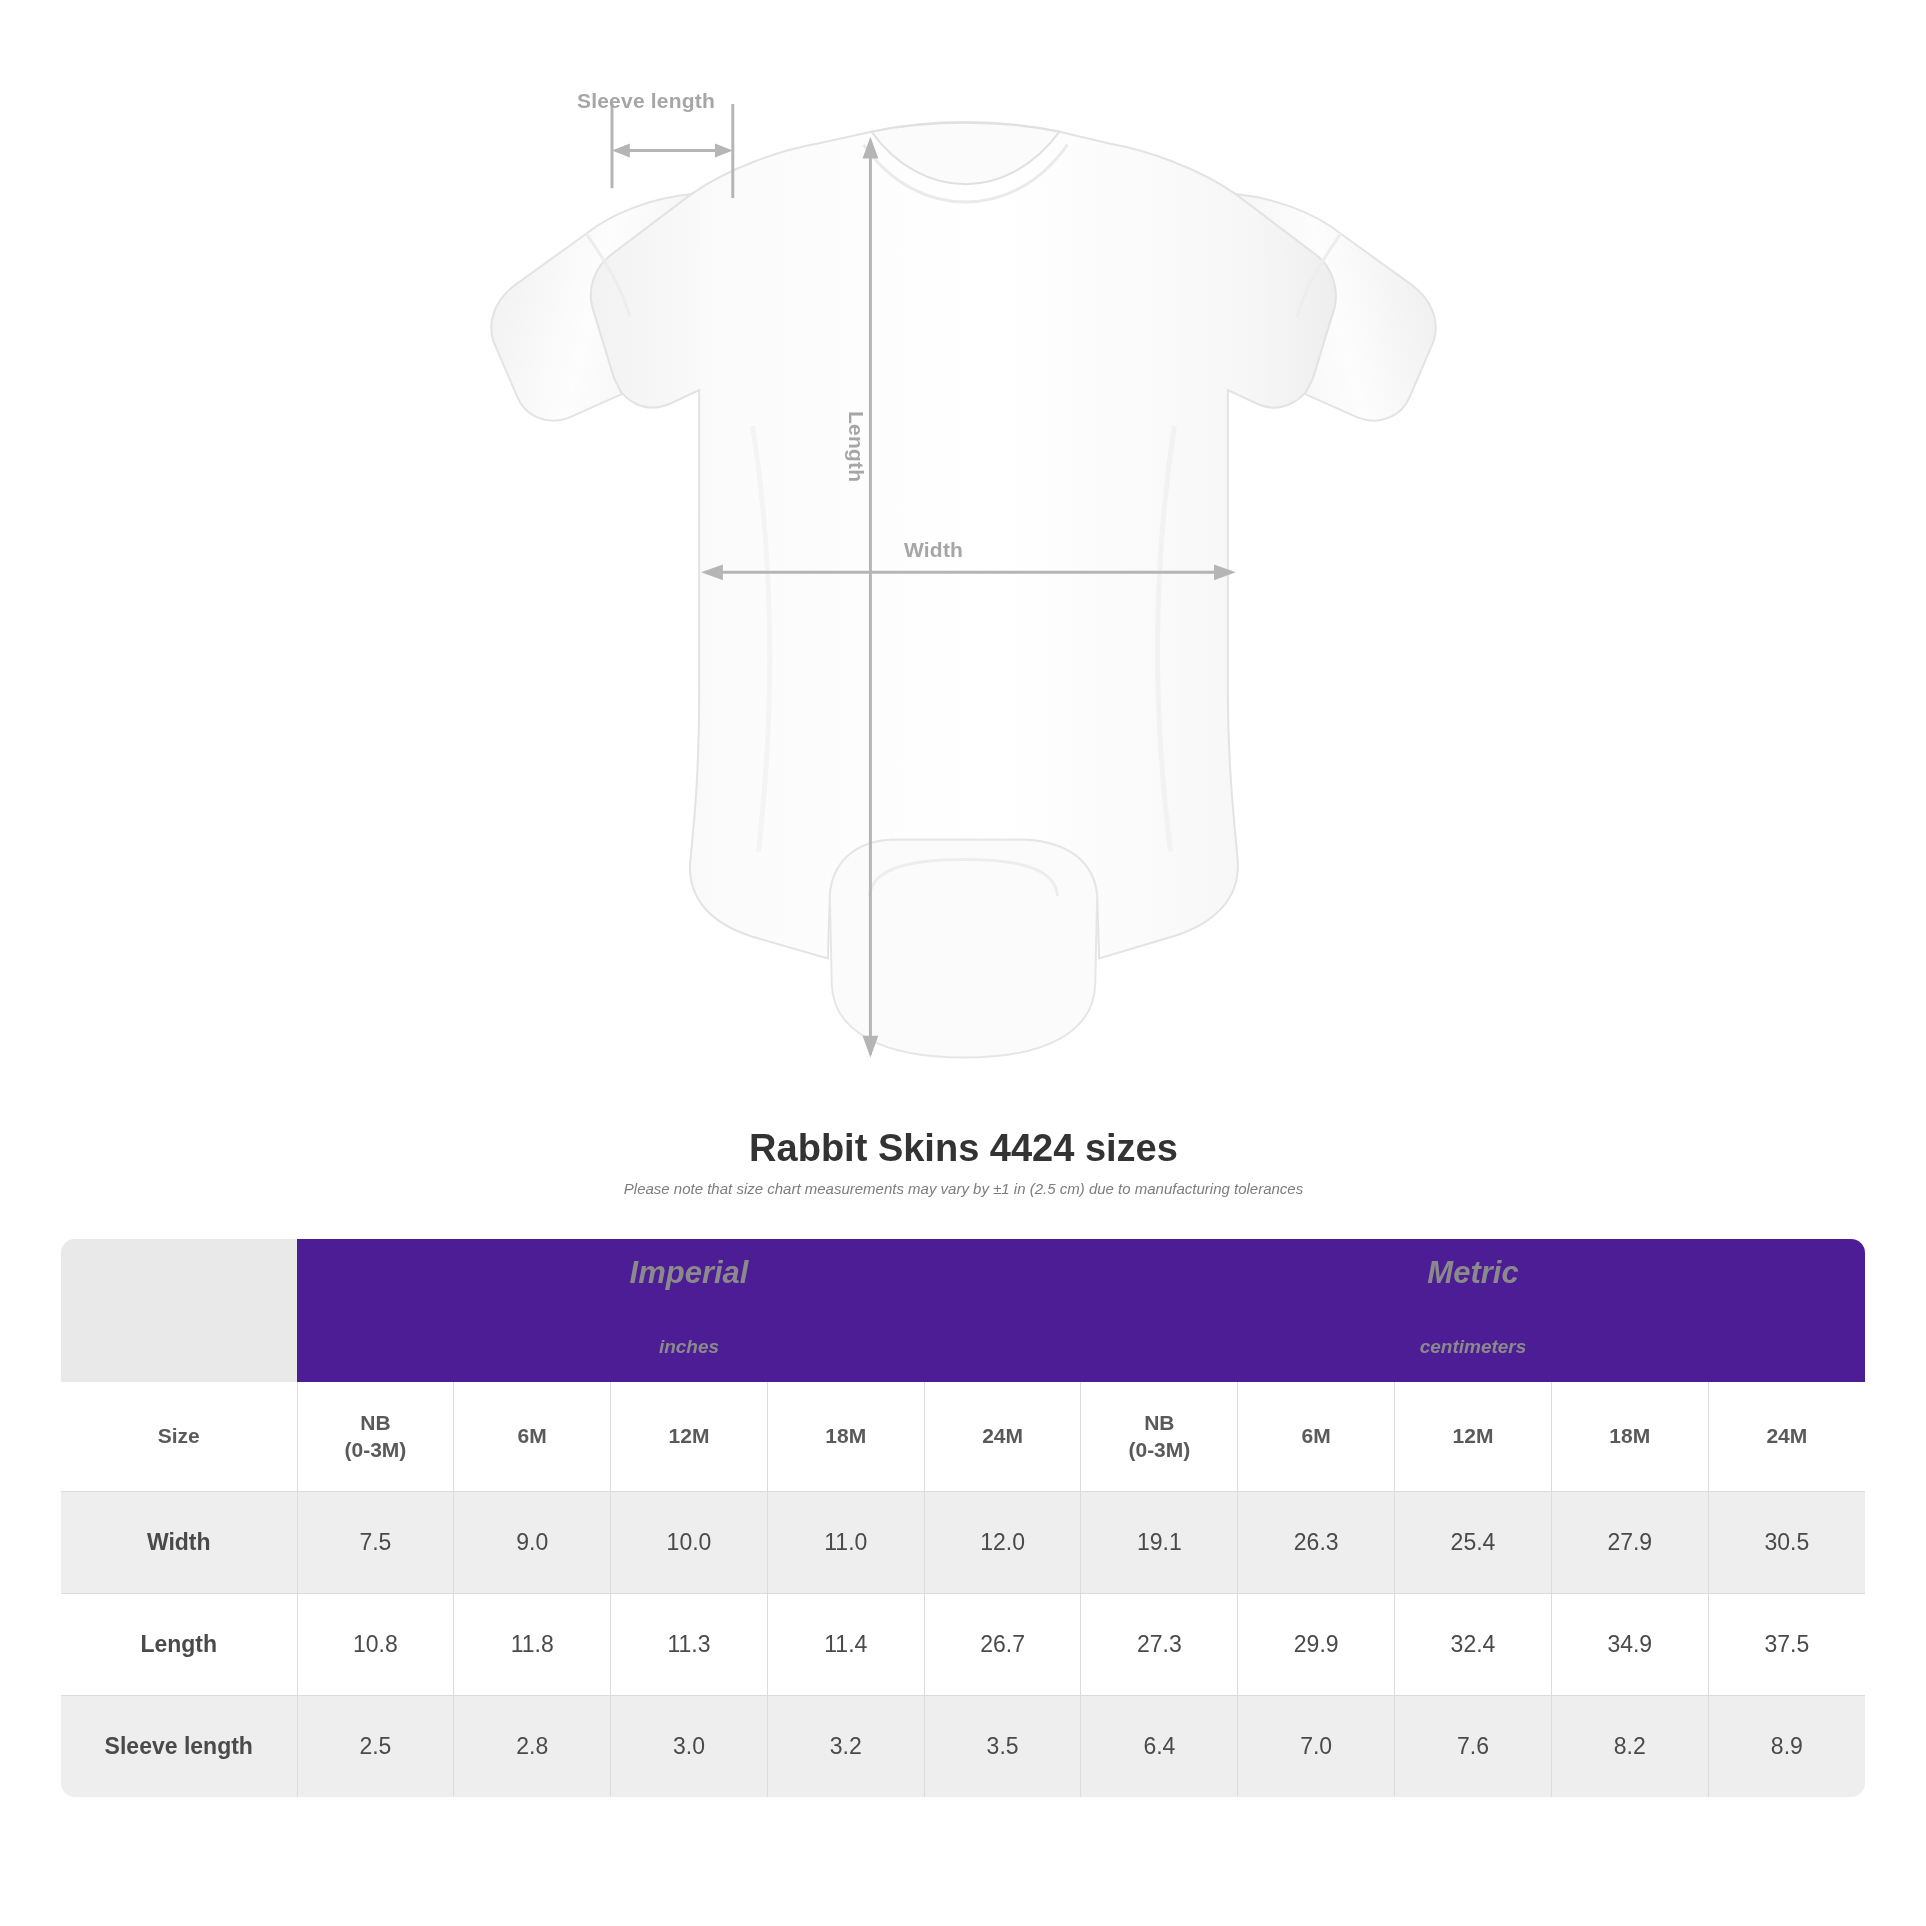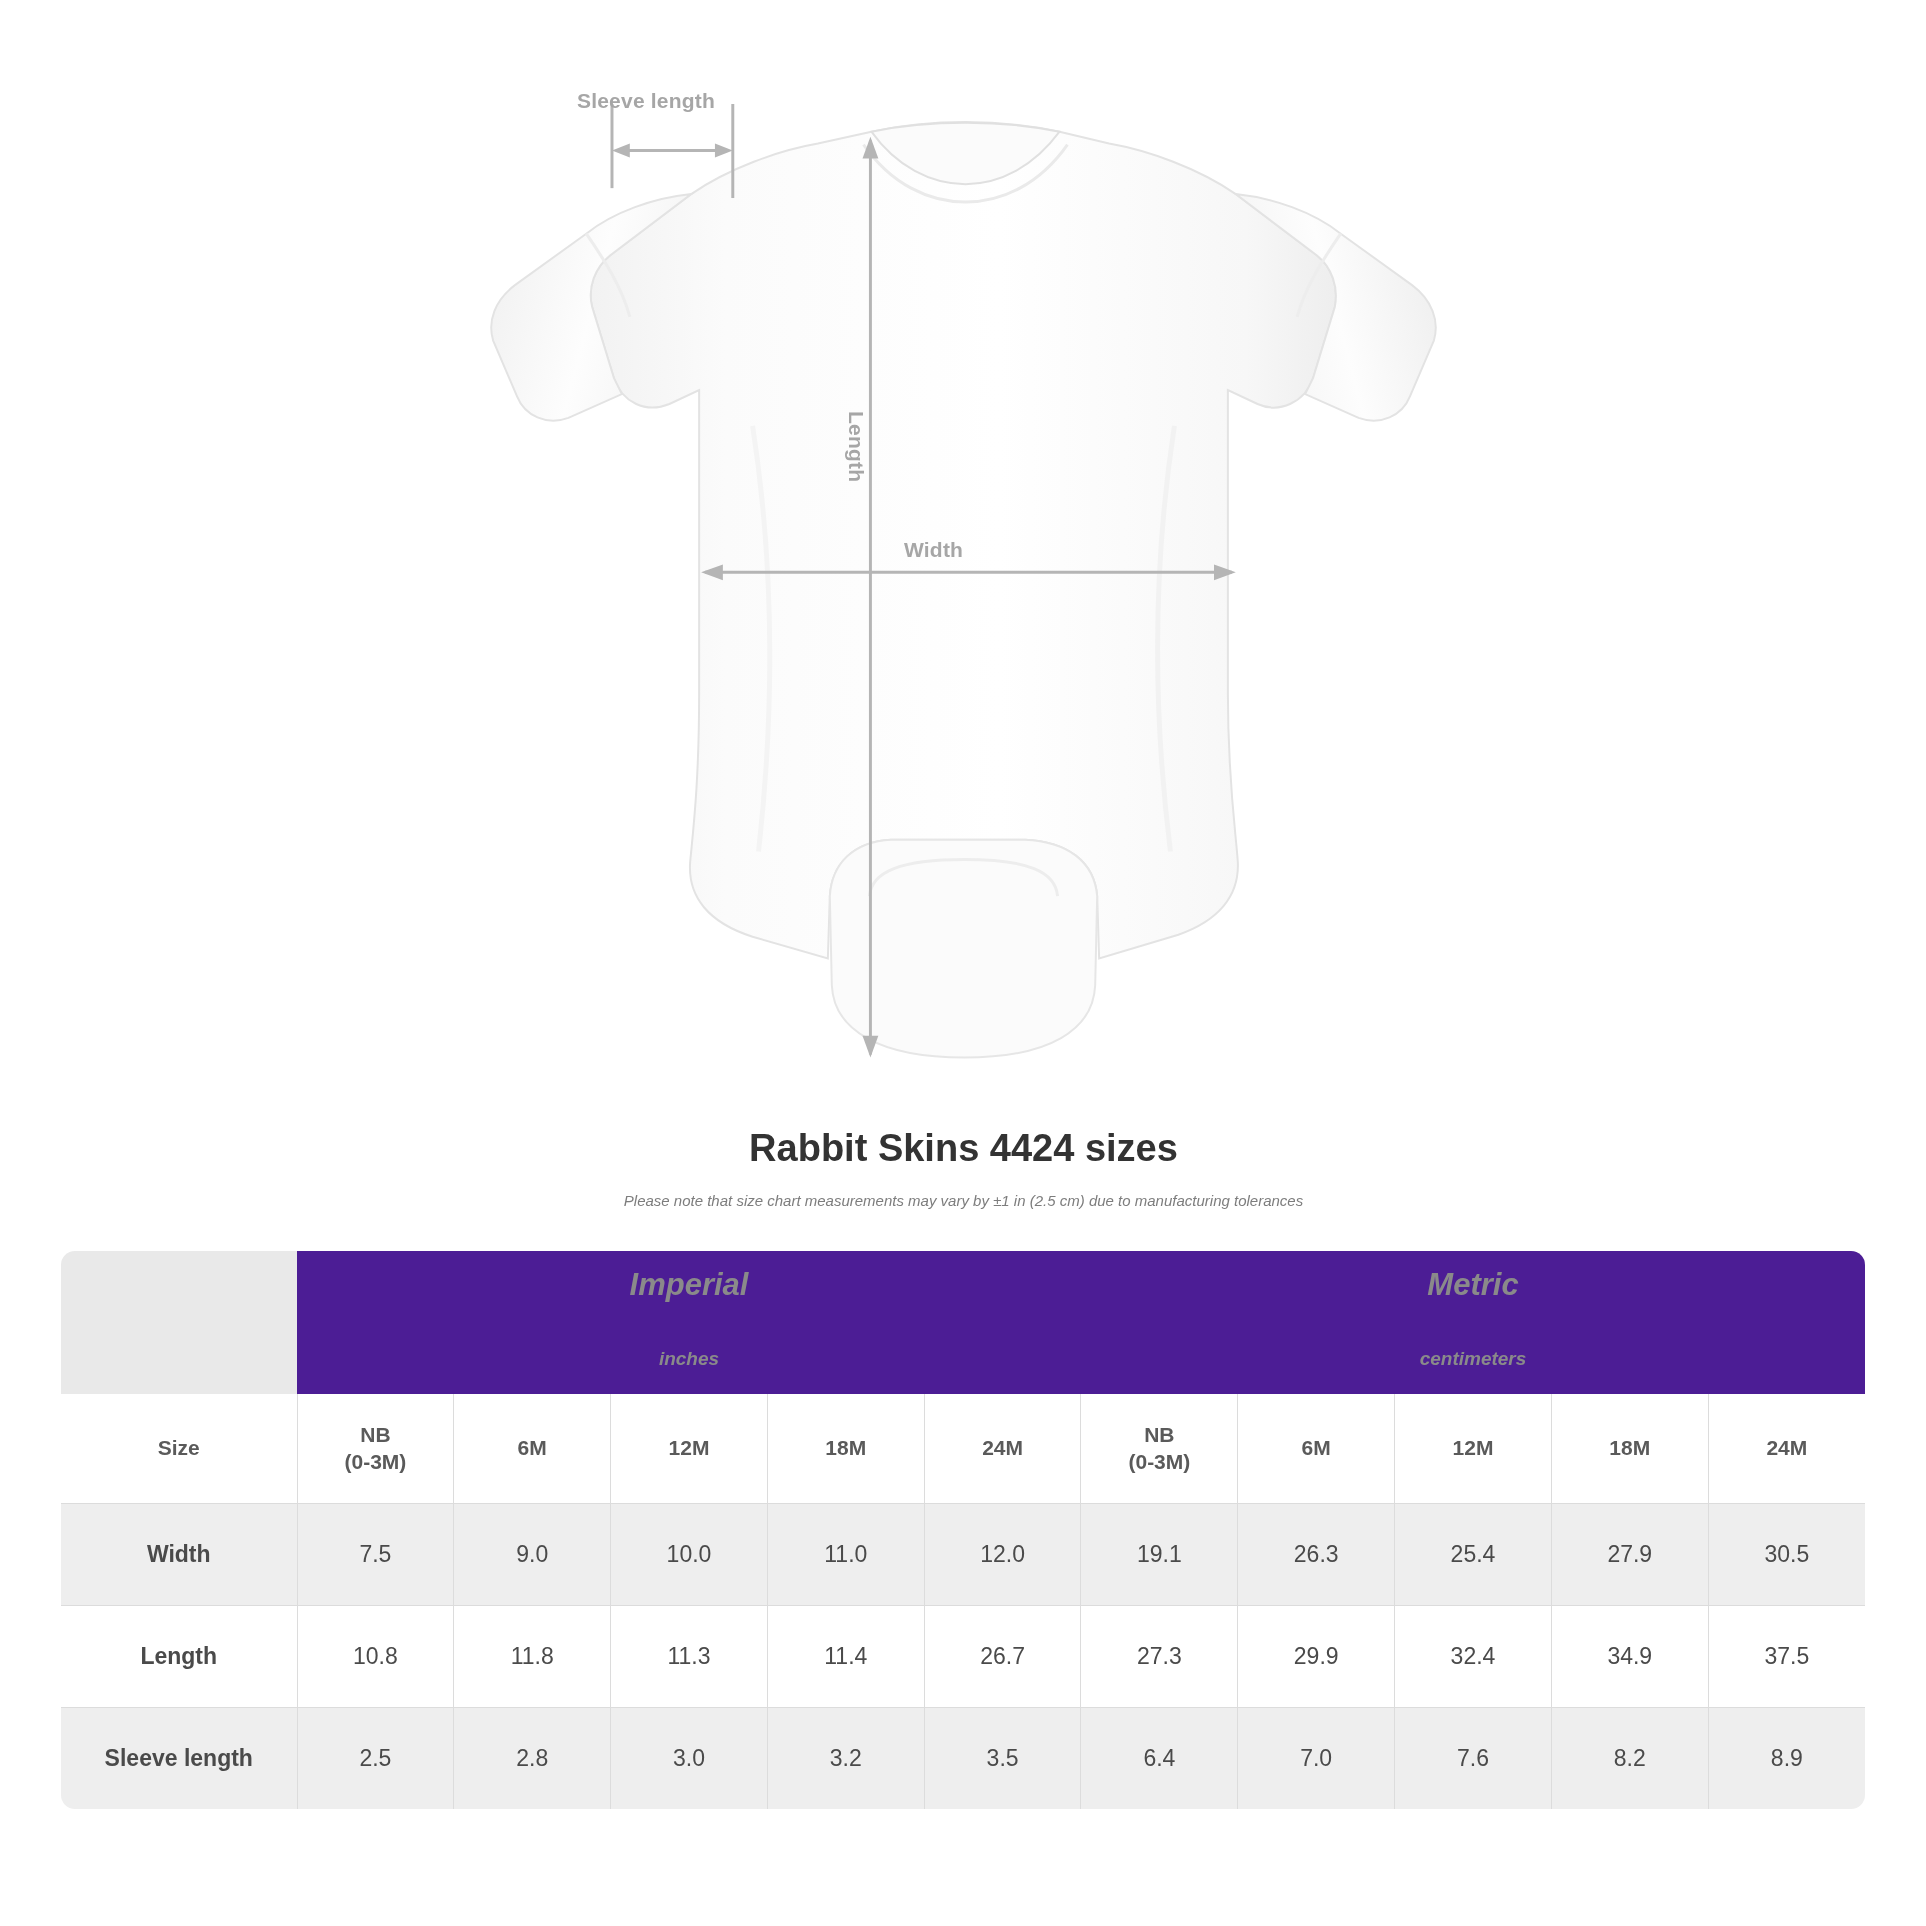--- a/index.html
+++ b/index.html
@@ -58,21 +58,21 @@
 
   
   .title-block {
     text-align: center;
     margin-top: 18px;
   }
   .chart-title {
     font-size: 38px;
     font-weight: bold;
     color: #333333;
-    margin: 0 0 22px 0;
+    margin: 0 0 10px 0;
   }
   .chart-note {
     font-size: 15px;
     font-style: italic;
     color: #7d7d7d;
     margin: 0;
   }
 
   
   .table-wrap {

